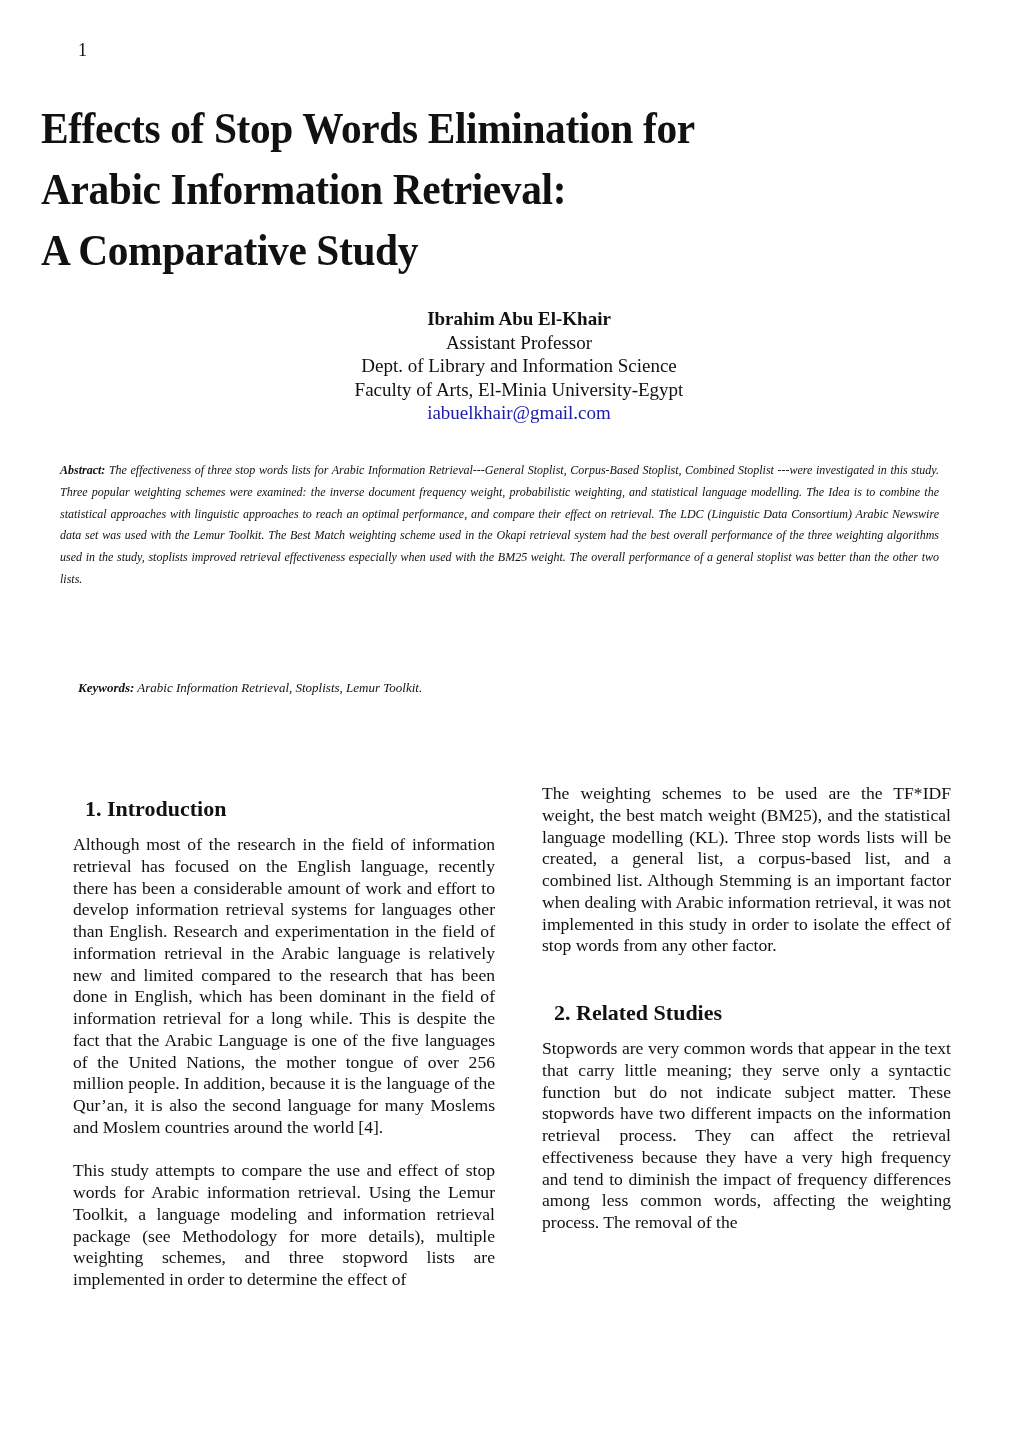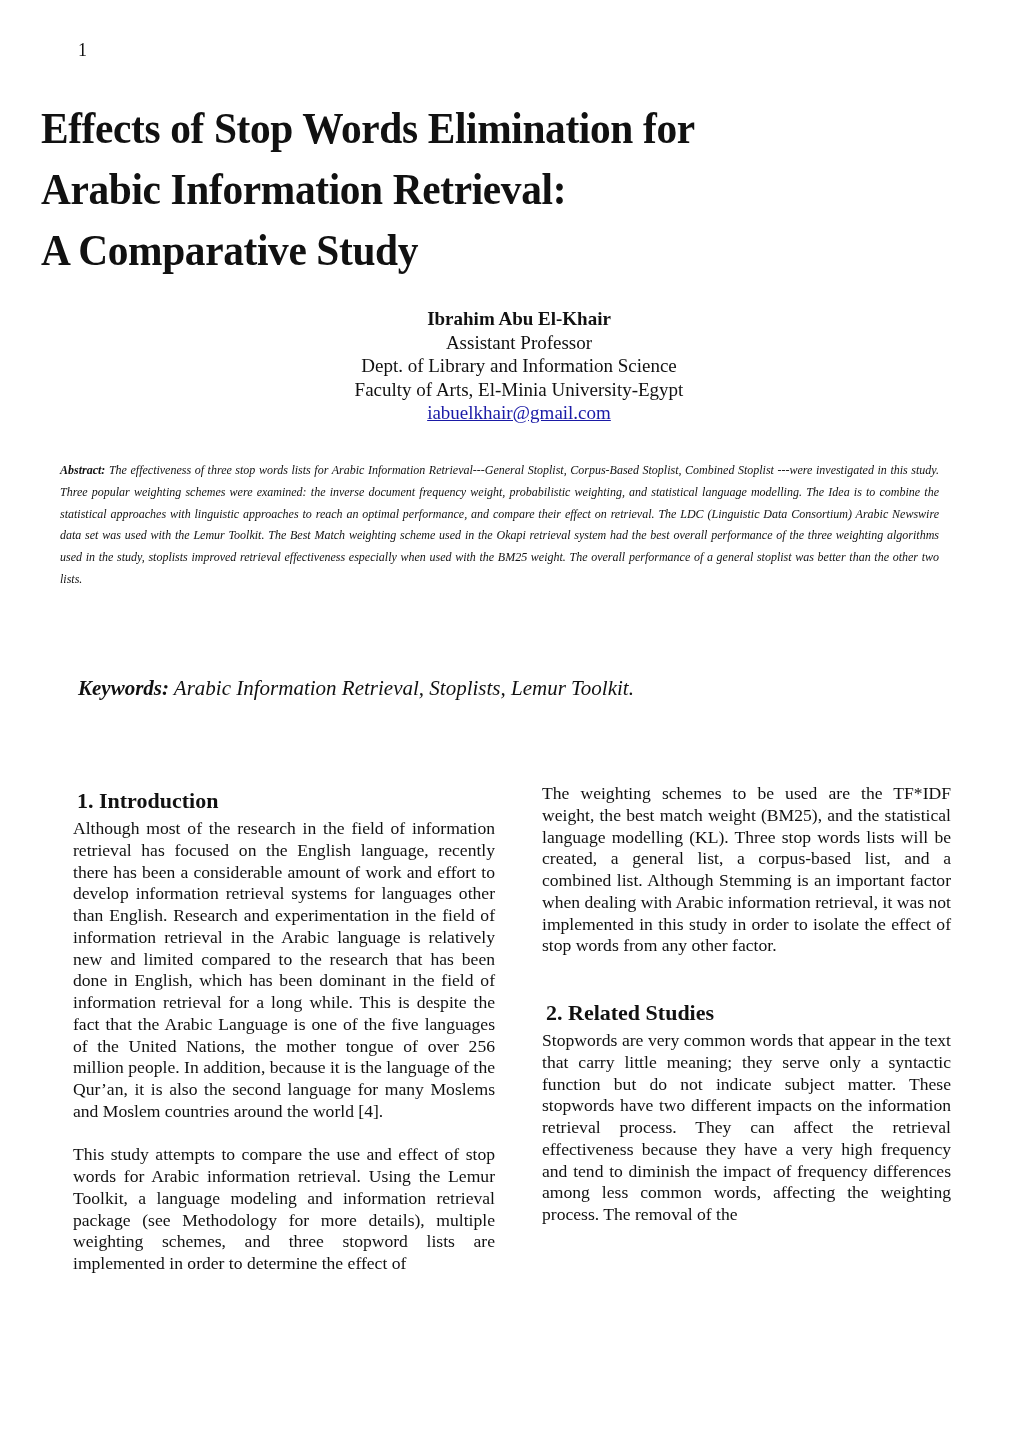--- a/index.html
+++ b/index.html
@@ -11,36 +11,36 @@
   .title-block { position: absolute; left: 0; width: 1024px; top: 98px; }
   .title-line {
     font-weight: bold; font-size: 45px; line-height: 61px; letter-spacing: -0.4px;
     transform: scaleX(0.92); transform-origin: center;
   }
   .author-block {
     position: absolute; left: 0; width: 1038px; top: 307px; text-align: center;
     font-size: 19px; line-height: 23.5px;
   }
   .author-name { font-weight: bold; }
-  .author-email { color: #1a1aa6; text-decoration: underline; cursor: pointer; }
+  .author-email { color: #1a1aa6; cursor: pointer; }
   .abstract {
     position: absolute; left: 60px; width: 879px; top: 460px;
     font-size: 12px; line-height: 21.8px; font-style: italic; text-align: justify;
   }
   .abstract .label, .keywords .label { font-weight: bold; }
   .keywords {
     position: absolute; left: 78px; width: 879px; top: 677px;
-    font-size: 21px; line-height: 22px; font-style: italic;
+    font-size: 13px; line-height: 22px; font-style: italic;
   }
   .col {
     position: absolute; font-size: 17.6px; line-height: 21.75px; text-align: justify;
   }
   .col-left { left: 73px; width: 422px; top: 784px; }
   .col-right { left: 542px; width: 409px; top: 783px; }
-  .section-heading { font-weight: bold; font-size: 22px; line-height: 26px; margin: 4px; }
+  .section-heading { font-weight: bold; font-size: 22px; line-height: 26px; margin: 12px; }
   .para { margin: 0; }
   .para + .para { margin-top: 21.75px; }
   .gap-before-heading { margin-top: 43px; }
 </style>
 </head>
 <body>
 
 <div class="page-number">1</div>
 
 <header>

